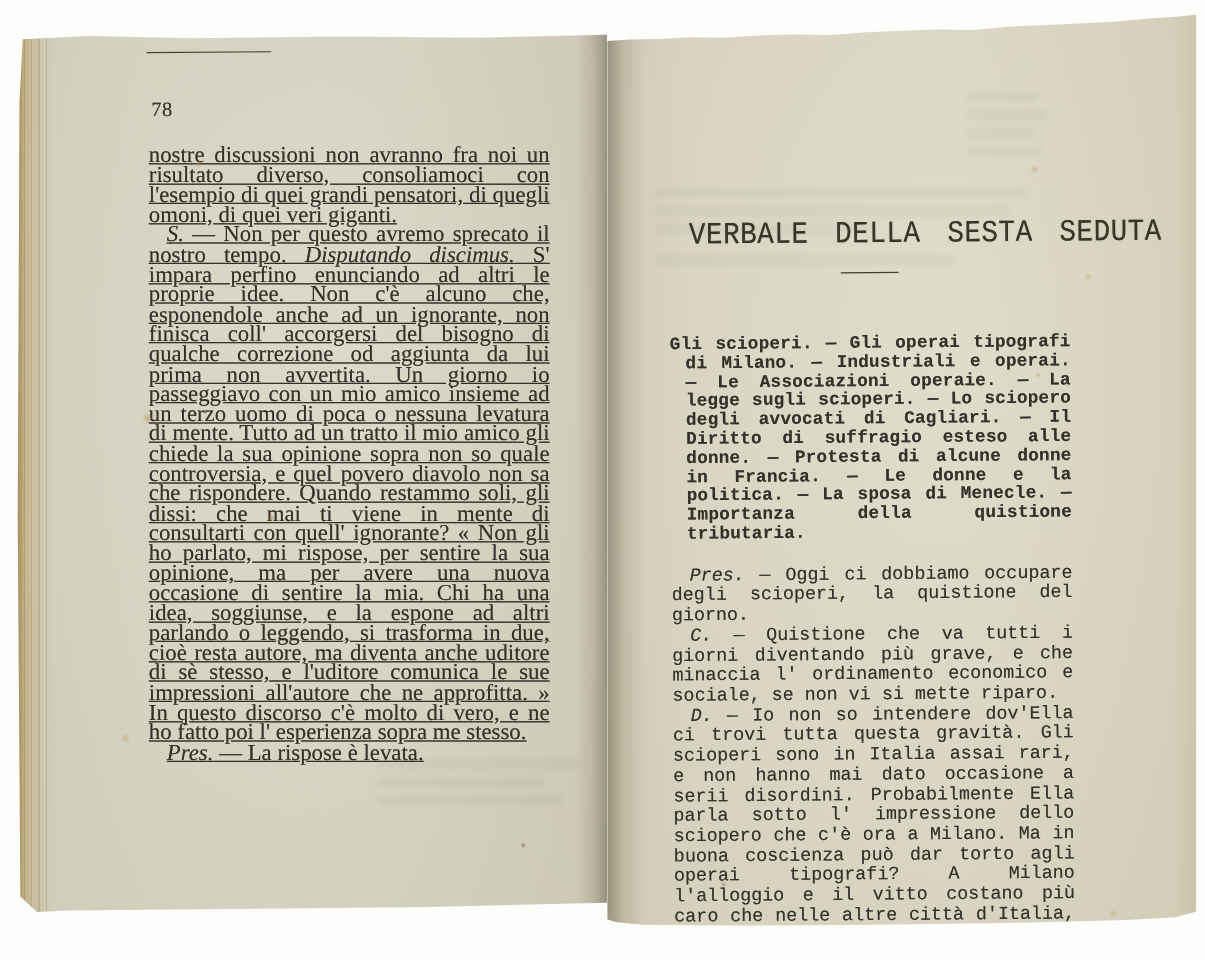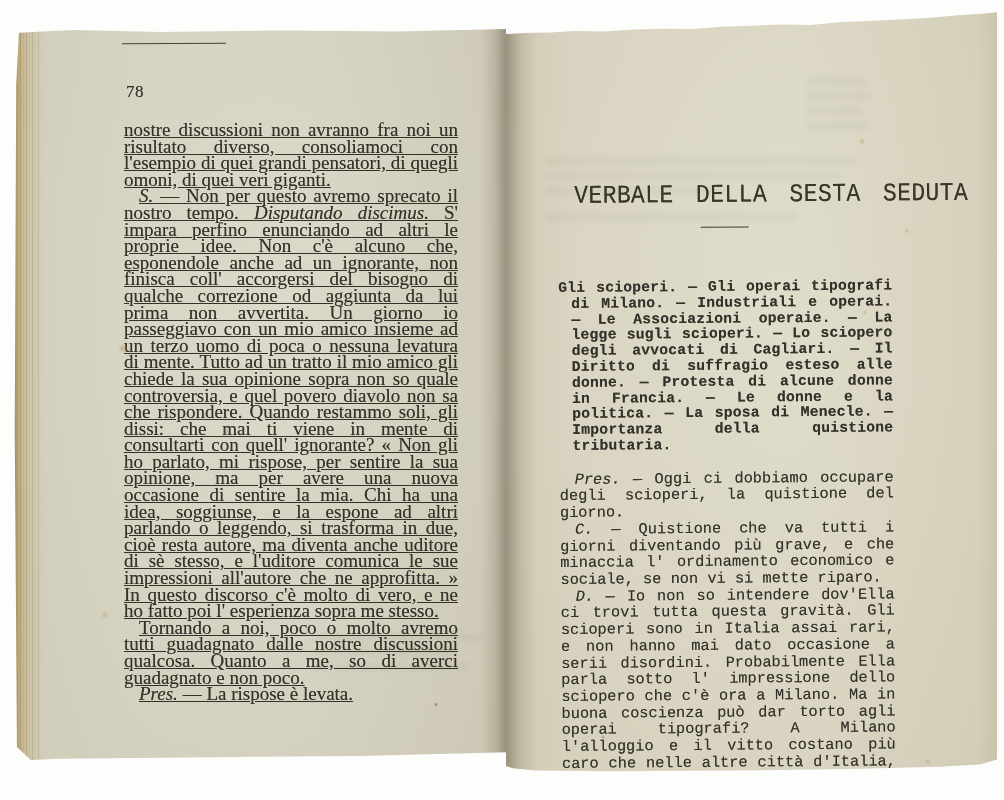--- a/index.html
+++ b/index.html
@@ -70,21 +70,20 @@
     <div class="ghost" style="left:300px;top:600px;width:170px;">
       <i></i>
         <i style="width:140px;"></i>
         <i style="width:155px;"></i>
     </div>
 
     <div class="page-number ink">78</div>
     <div class="left-body ink">
         <p><span>nostre discussioni non avranno fra noi un risultato diverso, consoliamoci con l'esempio di quei grandi pensatori, di quegli omoni, di quei veri giganti.</span></p>
         <p class="indent"><i>S.</i><span> — Non per questo avremo sprecato il nostro tempo. </span><i>Disputando discimus.</i><span> S' impara perfino enunciando ad altri le proprie idee. Non c'è alcuno che, esponendole anche ad un ignorante, non finisca coll' accorgersi del bisogno di qualche correzione od aggiunta da lui prima non avvertita. Un giorno io passeggiavo con un mio amico insieme ad un terzo uomo di poca o nessuna levatura di mente. Tutto ad un tratto il mio amico gli chiede la sua opinione sopra non so quale controversia, e quel povero diavolo non sa che rispondere. Quando restammo soli, gli dissi: che mai ti viene in mente di consultarti con quell' ignorante? « Non gli ho parlato, mi rispose, per sentire la sua opinione, ma per avere una nuova occasione di sentire la mia. Chi ha una idea, soggiunse, e la espone ad altri parlando o leggendo, si trasforma in due, cioè resta autore, ma diventa anche uditore di sè stesso, e l'uditore comunica le sue impressioni all'autore che ne approfitta. » In questo discorso c'è molto di vero, e ne ho fatto poi l' esperienza sopra me stesso.</span></p>
-        <p class="indent"><span>Tornando a noi, poco o molto avremo tutti guadagnato dalle nostre discussioni qualcosa. Quanto a me, so di averci guadagnato e non poco.</span></p>
         <p class="indent"><i>Pres.</i><span> — La rispose è levata.</span></p>
       </div>
     <hr class="end-rule">
 
     <div class="stain" style="left:148px;top:108px;width:7px;height:6px;background:radial-gradient(circle,rgba(190,160,80,.45),rgba(190,160,80,0) 70%);"></div>
     <div class="stain" style="left:104px;top:318px;width:10px;height:9px;background:radial-gradient(circle,rgba(170,135,70,.5),rgba(170,135,70,0) 70%);"></div>
     <div class="stain" style="left:208px;top:402px;width:8px;height:7px;background:radial-gradient(circle,rgba(160,120,60,.45),rgba(160,120,60,0) 70%);"></div>
     <div class="stain" style="left:86px;top:585px;width:9px;height:8px;background:radial-gradient(circle,rgba(185,150,80,.4),rgba(185,150,80,0) 70%);"></div>
     <div class="stain" style="left:420px;top:676px;width:4px;height:5px;background:radial-gradient(circle,rgba(80,70,50,.55),rgba(80,70,50,0) 75%);"></div>
   </div>

